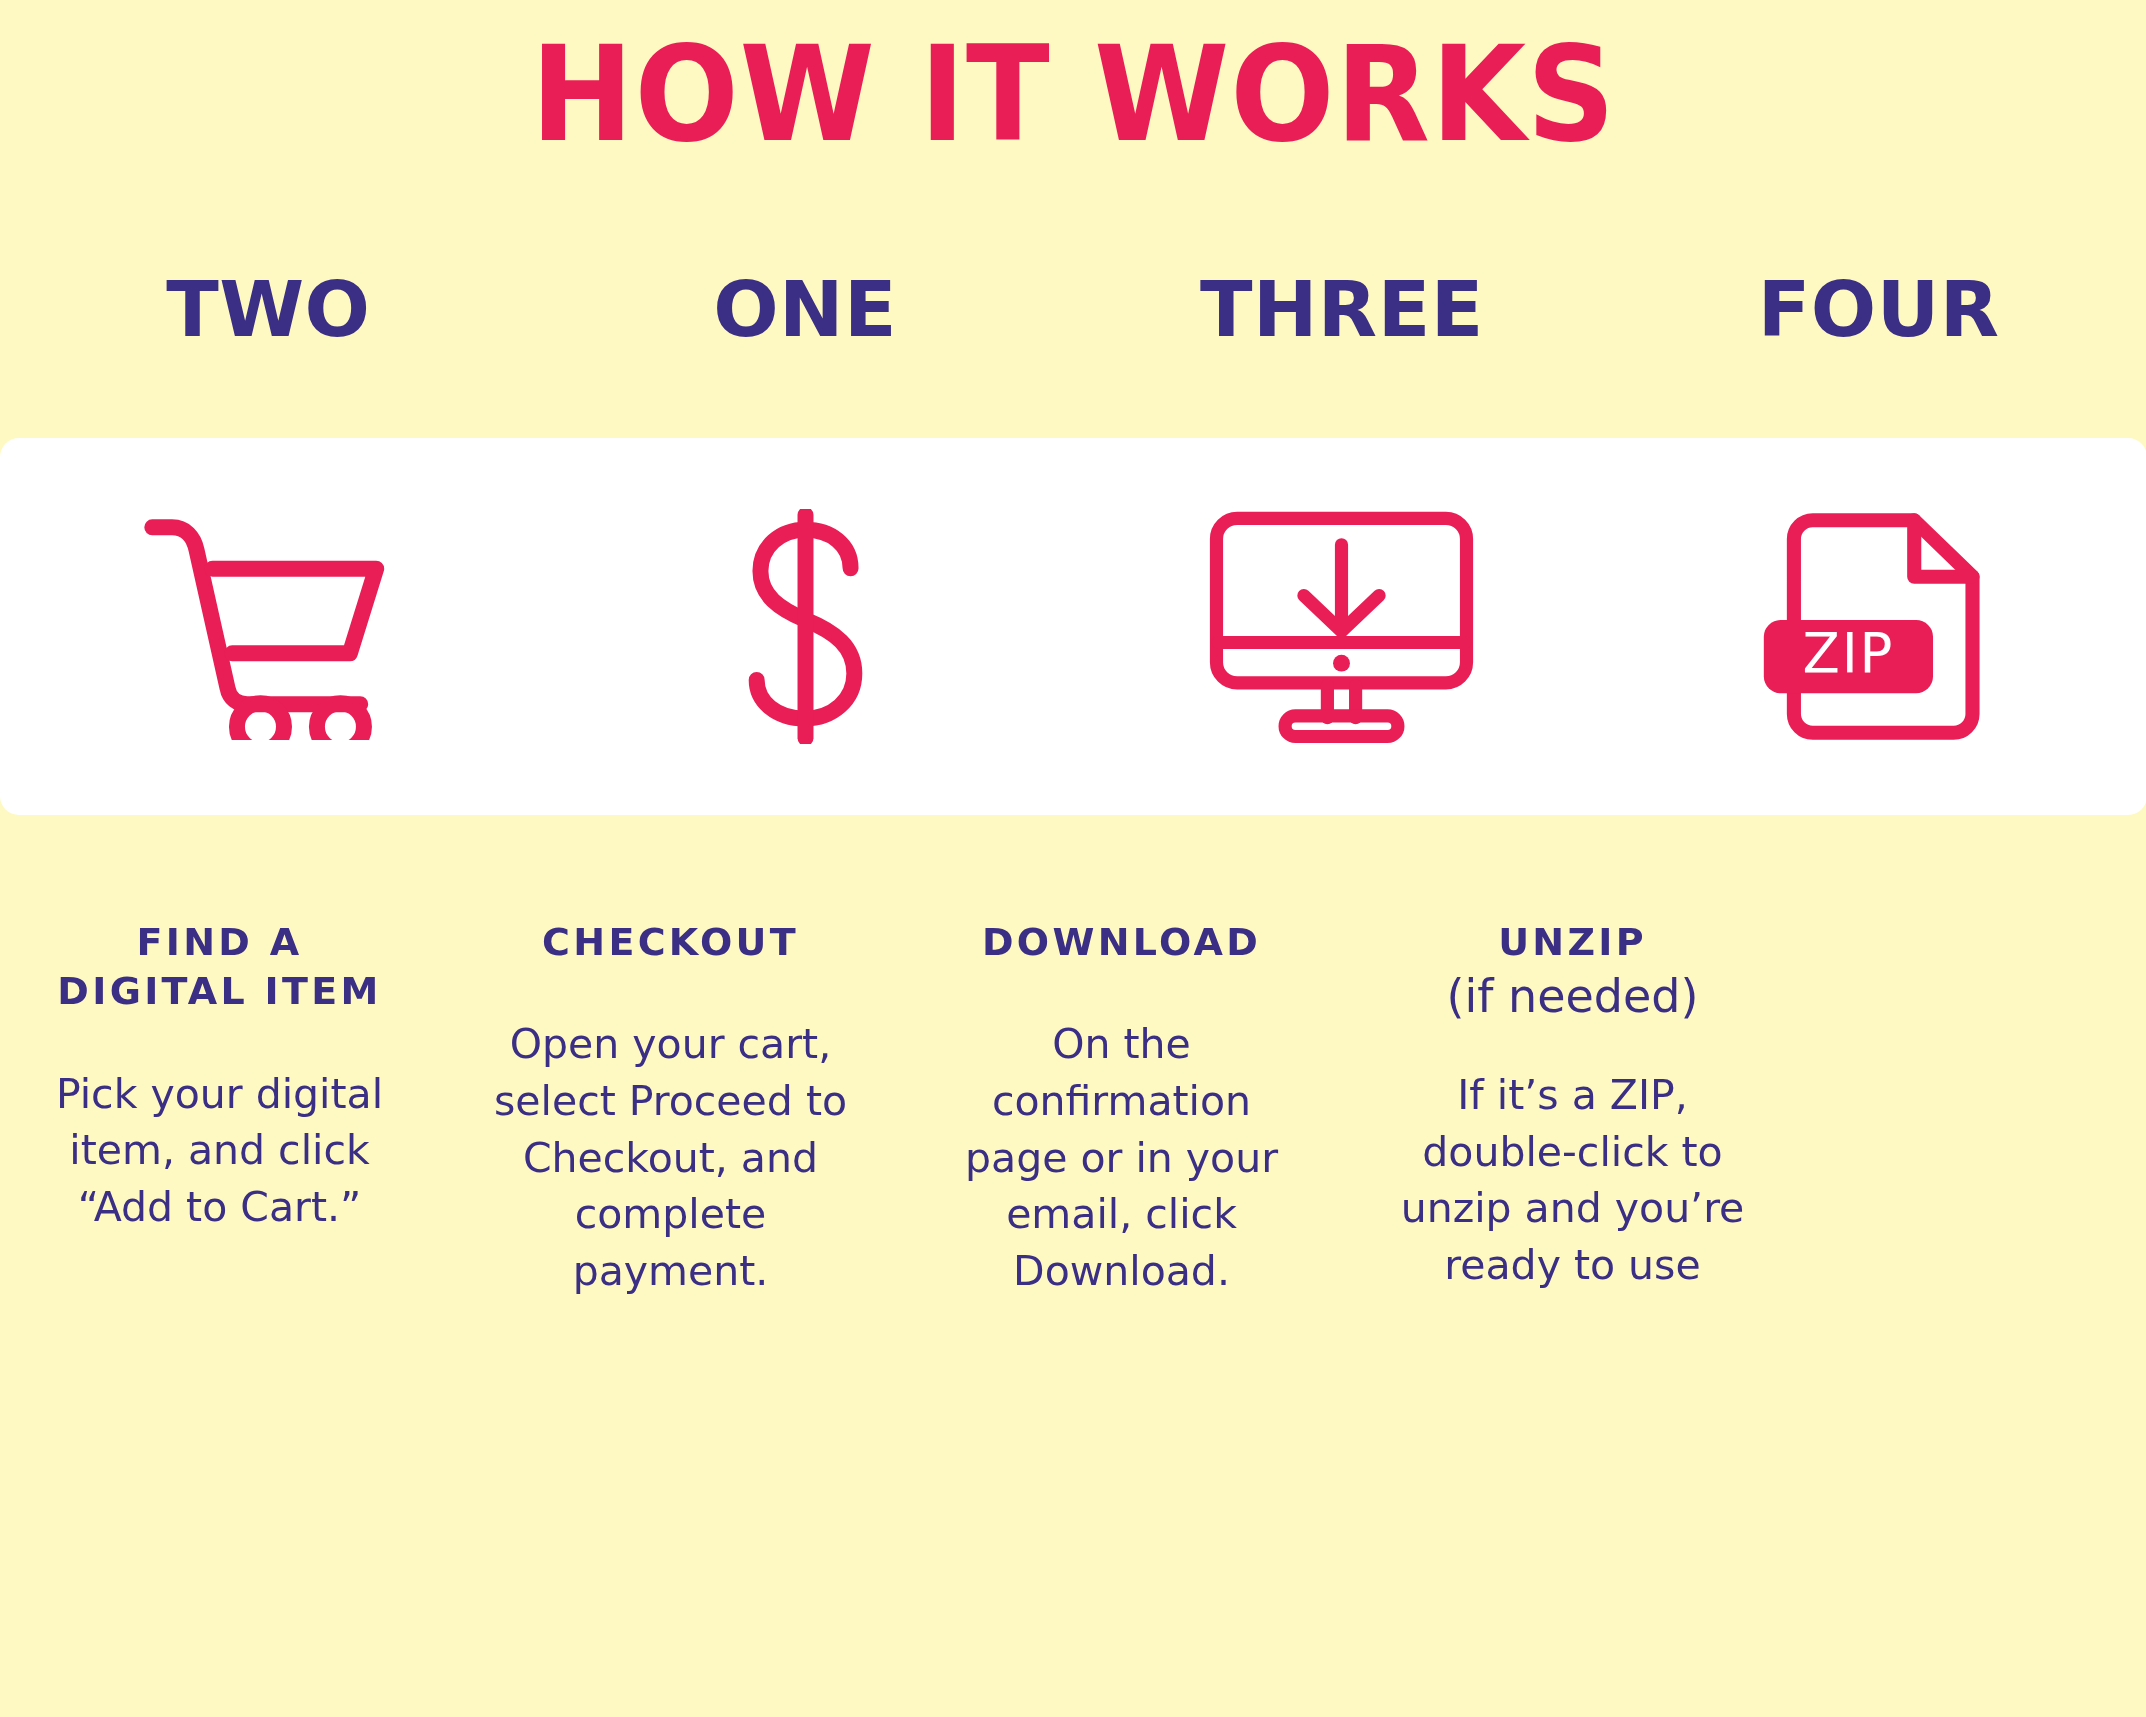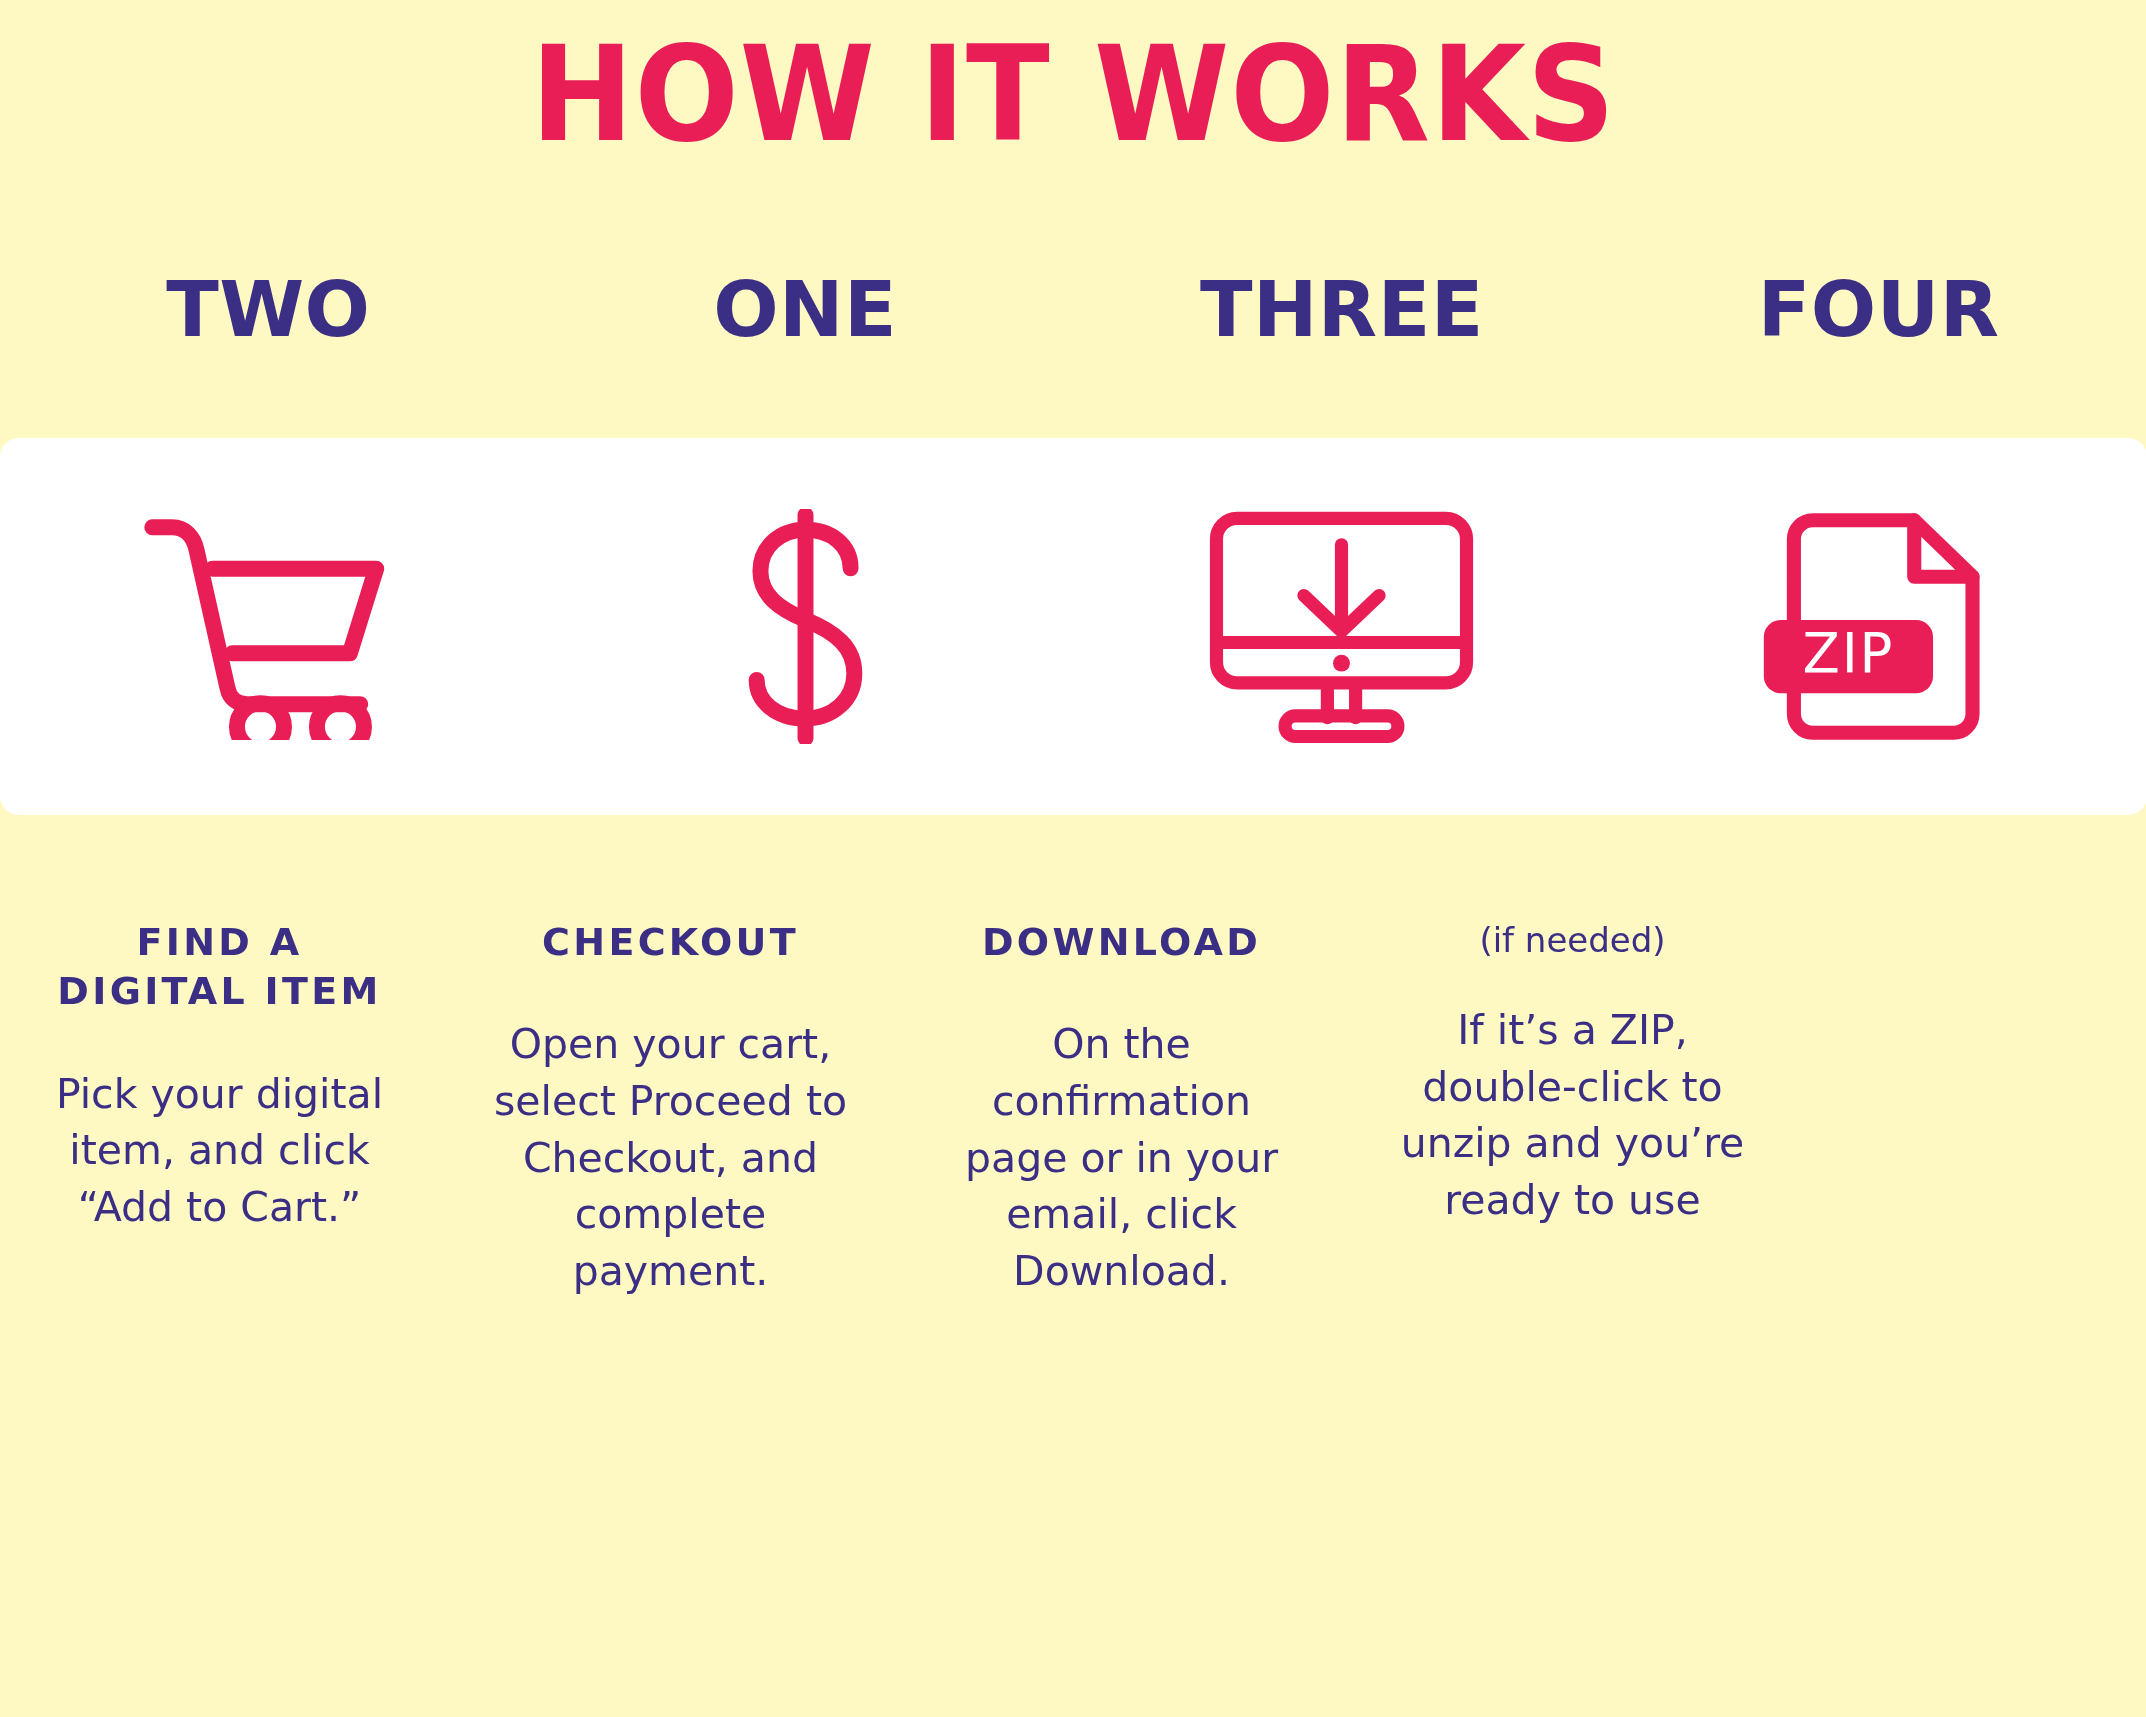--- a/index.html
+++ b/index.html
@@ -102,21 +102,21 @@
     font-family: "DejaVu Sans", sans-serif;
     font-weight: 700;
     font-size: 38px;
     line-height: 1.30;
     letter-spacing: 3.3px;
     color: #3B2E85;
   }
   .desc-sub {
     font-family: "DejaVu Sans", sans-serif;
     font-weight: 400;
-    font-size: 34px;
+    font-size: 46px;
     line-height: 1.30;
     letter-spacing: 0px;
     color: #3B2E85;
   }
   .desc-body {
     font-family: "DejaVu Sans", sans-serif;
     font-weight: 400;
     font-size: 41px;
     line-height: 1.38;
     color: #3B2E85;
@@ -209,20 +209,21 @@
       <div class="desc-heading">CHECKOUT</div>
       <div class="desc-body">Open your cart, select Proceed to Checkout, and complete payment.</div>
     </div>
 
     <div class="desc-cell">
       <div class="desc-heading">DOWNLOAD</div>
       <div class="desc-body">On the confirmation page or in your email, click Download.</div>
     </div>
 
     <div class="desc-cell">
+      <div class="desc-heading">UNZIP</div>
       <div class="desc-sub">(if needed)</div>
       <div class="desc-body tight">If it’s a ZIP, double-click to unzip and you’re ready to use</div>
     </div>
 
   </div>
 
 </div>
 
 
 </body></html>

